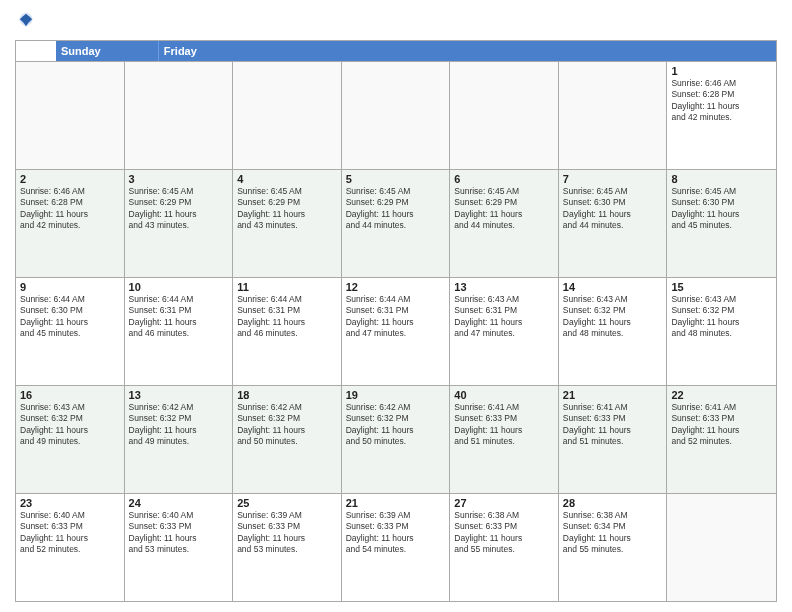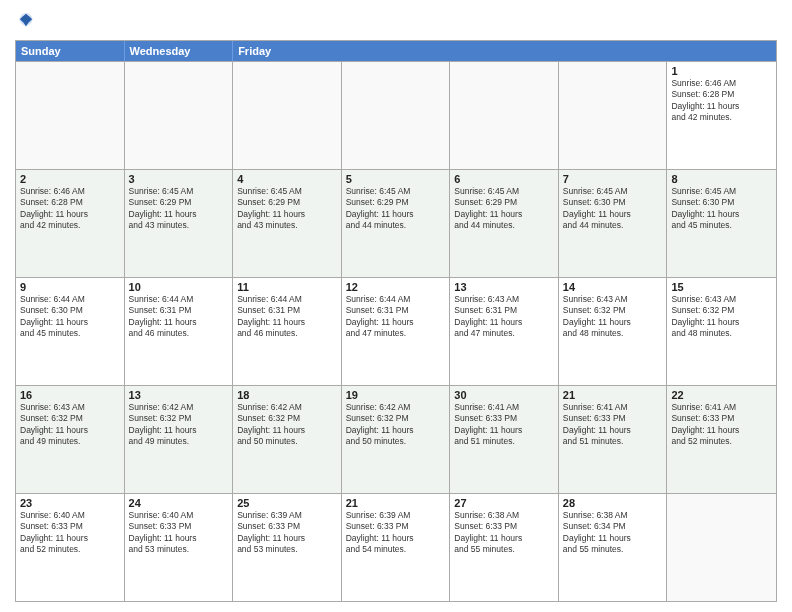--- a/index.html
+++ b/index.html
@@ -49,20 +49,21 @@
     .calendar {
       flex: 1;
       display: flex;
       flex-direction: column;
       border: 1px solid #aaa;
     }
     .cal-header-row {
       display: grid;
       grid-template-columns: repeat(7, 1fr);
       background: #4a7fcb;
+      margin-left: 40px;
     }
     .cal-header-cell {
       color: #fff;
       font-size: 11px;
       font-weight: bold;
       padding: 4px 5px;
       border-right: 1px solid #6a9be3;
     }
     .cal-header-cell:last-child { border-right: none; }
     .cal-body {
@@ -121,21 +122,20 @@
     </div>
     <div class="title-block">
       <div class="month-title"></div>
       <div class="location-title"></div>
     </div>
   </div>
 
   <div class="calendar">
     <div class="cal-header-row" id="cal-header">
         <div class="cal-header-cell">Sunday</div>
-        <div class="cal-header-cell">Wednesday</div>
         <div class="cal-header-cell">Friday</div>
       </div>
     <div class="cal-body" id="cal-body">
         <div class="cal-row">
           <div class="cal-cell empty"></div>
           <div class="cal-cell empty"></div>
           <div class="cal-cell empty"></div>
           <div class="cal-cell empty"></div>
           <div class="cal-cell empty"></div>
           <div class="cal-cell empty"></div>
@@ -272,21 +272,21 @@
 and 50 minutes.</div>
           </div>
           <div class="cal-cell">
             <span class="day-number">19</span>
             <div class="cell-info" style="white-space: pre-line;">Sunrise: 6:42 AM
 Sunset: 6:32 PM
 Daylight: 11 hours
 and 50 minutes.</div>
           </div>
           <div class="cal-cell">
-            <span class="day-number">30</span>
+            <span class="day-number">40</span>
             <div class="cell-info" style="white-space: pre-line;">Sunrise: 6:41 AM
 Sunset: 6:33 PM
 Daylight: 11 hours
 and 51 minutes.</div>
           </div>
           <div class="cal-cell">
             <span class="day-number">21</span>
             <div class="cell-info" style="white-space: pre-line;">Sunrise: 6:41 AM
 Sunset: 6:33 PM
 Daylight: 11 hours

